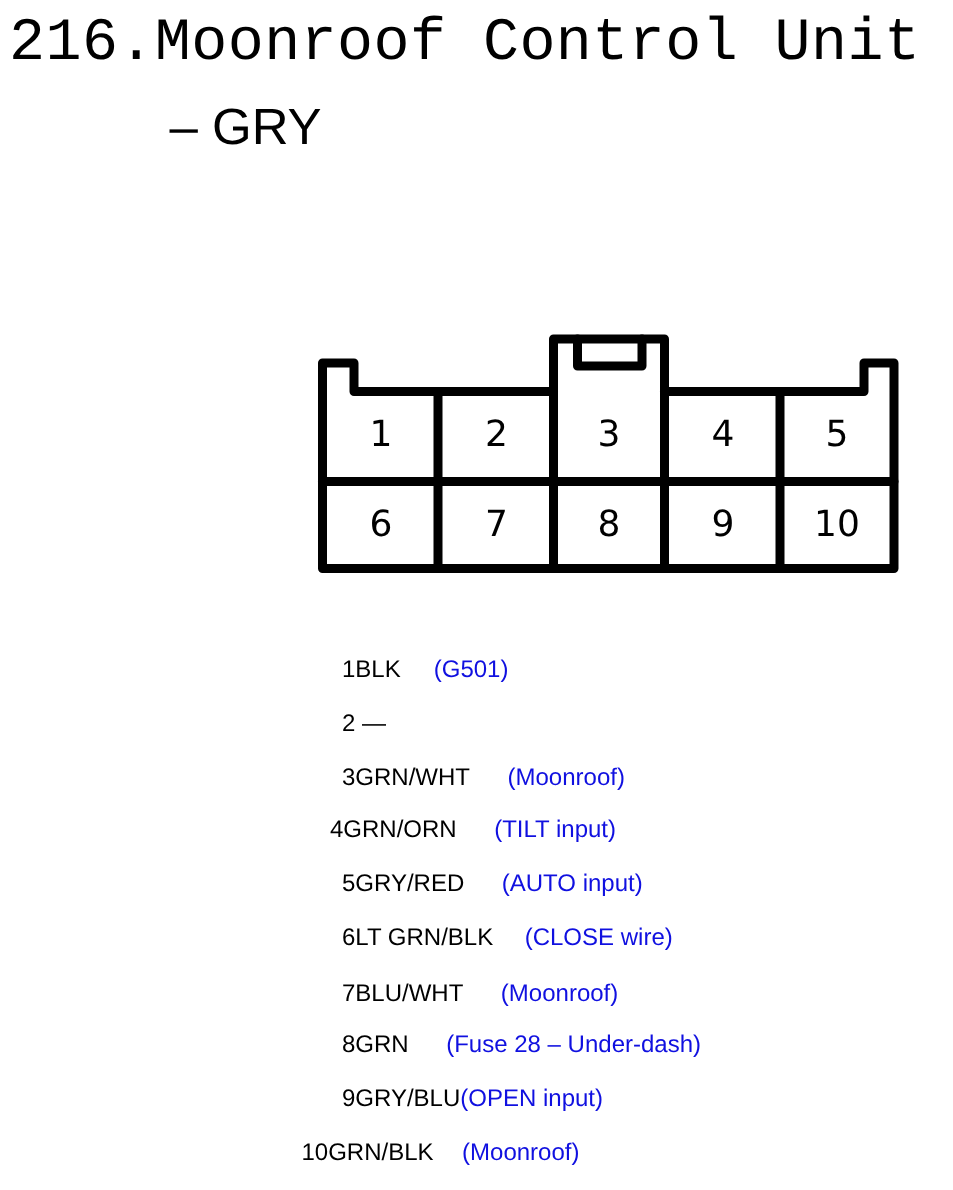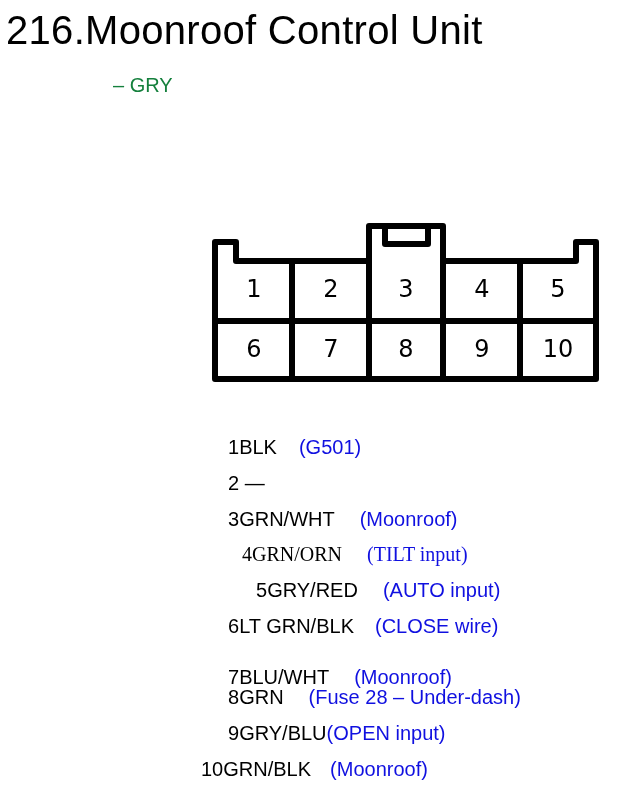--- a/index.html
+++ b/index.html
@@ -1,35 +1,35 @@
 <!DOCTYPE html>
 <html><head>
   <meta charset="utf-8">
   <style>
     html, body { margin: 0; padding: 0; background: #ffffff; }
     body { width: 635px; height: 793px; position: relative; overflow: hidden; }
     .title {
       position: absolute; left: 6px; top: 4px;
-      font-family: Liberation Sans, sans-serif;
+      font-family: Liberation Mono, monospace;
       font-size: 40px; line-height: 52px; color: #000;
       letter-spacing: 0.3px; white-space: nowrap; text-align: center;
     }
     .notes { position: absolute; left: 113px; top: 68px; }
     .note {
       font-family: "Liberation Sans", sans-serif;
-      font-size: 20px; line-height: 35px; color: #15803d; white-space: nowrap;
+      font-size: 34px; line-height: 35px; color: #000000; white-space: nowrap;
     }
     .connector { position: absolute; left: 0; top: 0; }
     .pin-num {
       font-family: "DejaVu Sans", sans-serif; font-size: 24px; fill: #000;
     }
     .pins { position: absolute; left: 0; top: 430px; }
     .pin-row {
       position: absolute; white-space: nowrap;
-      font-family: "Liberation Sans", sans-serif; font-size: 20px; line-height: 30px;
+      font-family: "Liberation Sans", sans-serif; font-size: 16px; line-height: 30px;
     }
     .wire { color: #000; }
     .desc { color: #1010e0; }
   </style>
 </head>
 <body>
 
 <div class="title">216.Moonroof Control Unit</div>
 
 <div class="notes">
@@ -67,30 +67,30 @@
 <div class="pins">
   <div class="pin-row" style="left:228px; top:2px;">
     <span class="wire">1</span><span class="wire">BLK</span><span class="desc" style="margin-left:22px;">(G501)</span>
   </div>
   <div class="pin-row" style="left:228px; top:38px;">
     <span class="wire">2</span><span class="wire"> —</span><span class="desc"></span>
   </div>
   <div class="pin-row" style="left:228px; top:74px;text-align:center;">
     <span class="wire">3</span><span class="wire">GRN/WHT</span><span class="desc" style="margin-left:25px;">(Moonroof)</span>
   </div>
-  <div class="pin-row" style="left:242px; top:109px;font-family:Liberation Serif, serif;">
+  <div class="pin-row" style="left:220px; top:109px;">
     <span class="wire">4</span><span class="wire">GRN/ORN</span><span class="desc" style="margin-left:25px;">(TILT input)</span>
   </div>
-  <div class="pin-row" style="left:228px; top:145px;margin-left:28px;">
+  <div class="pin-row" style="left:228px; top:145px;">
     <span class="wire">5</span><span class="wire">GRY/RED</span><span class="desc" style="margin-left:25px;">(AUTO input)</span>
   </div>
   <div class="pin-row" style="left:228px; top:181px;">
     <span class="wire">6</span><span class="wire">LT GRN/BLK</span><span class="desc" style="margin-left:21px;">(CLOSE wire)</span>
   </div>
-  <div class="pin-row" style="left:228px; top:232px;">
+  <div class="pin-row" style="left:228px; top:218px;">
     <span class="wire">7</span><span class="wire">BLU/WHT</span><span class="desc" style="margin-left:25px;">(Moonroof)</span>
   </div>
   <div class="pin-row" style="left:228px; top:252px;">
     <span class="wire">8</span><span class="wire">GRN</span><span class="desc" style="margin-left:25px;">(Fuse 28 – Under-dash)</span>
   </div>
   <div class="pin-row" style="left:228px; top:288px;">
     <span class="wire">9</span><span class="wire">GRY/BLU</span><span class="desc" style="">(OPEN input)</span>
   </div>
   <div class="pin-row" style="left:201px; top:324px;">
     <span class="wire">10</span><span class="wire">GRN/BLK</span><span class="desc" style="margin-left:19px;">(Moonroof)</span>

